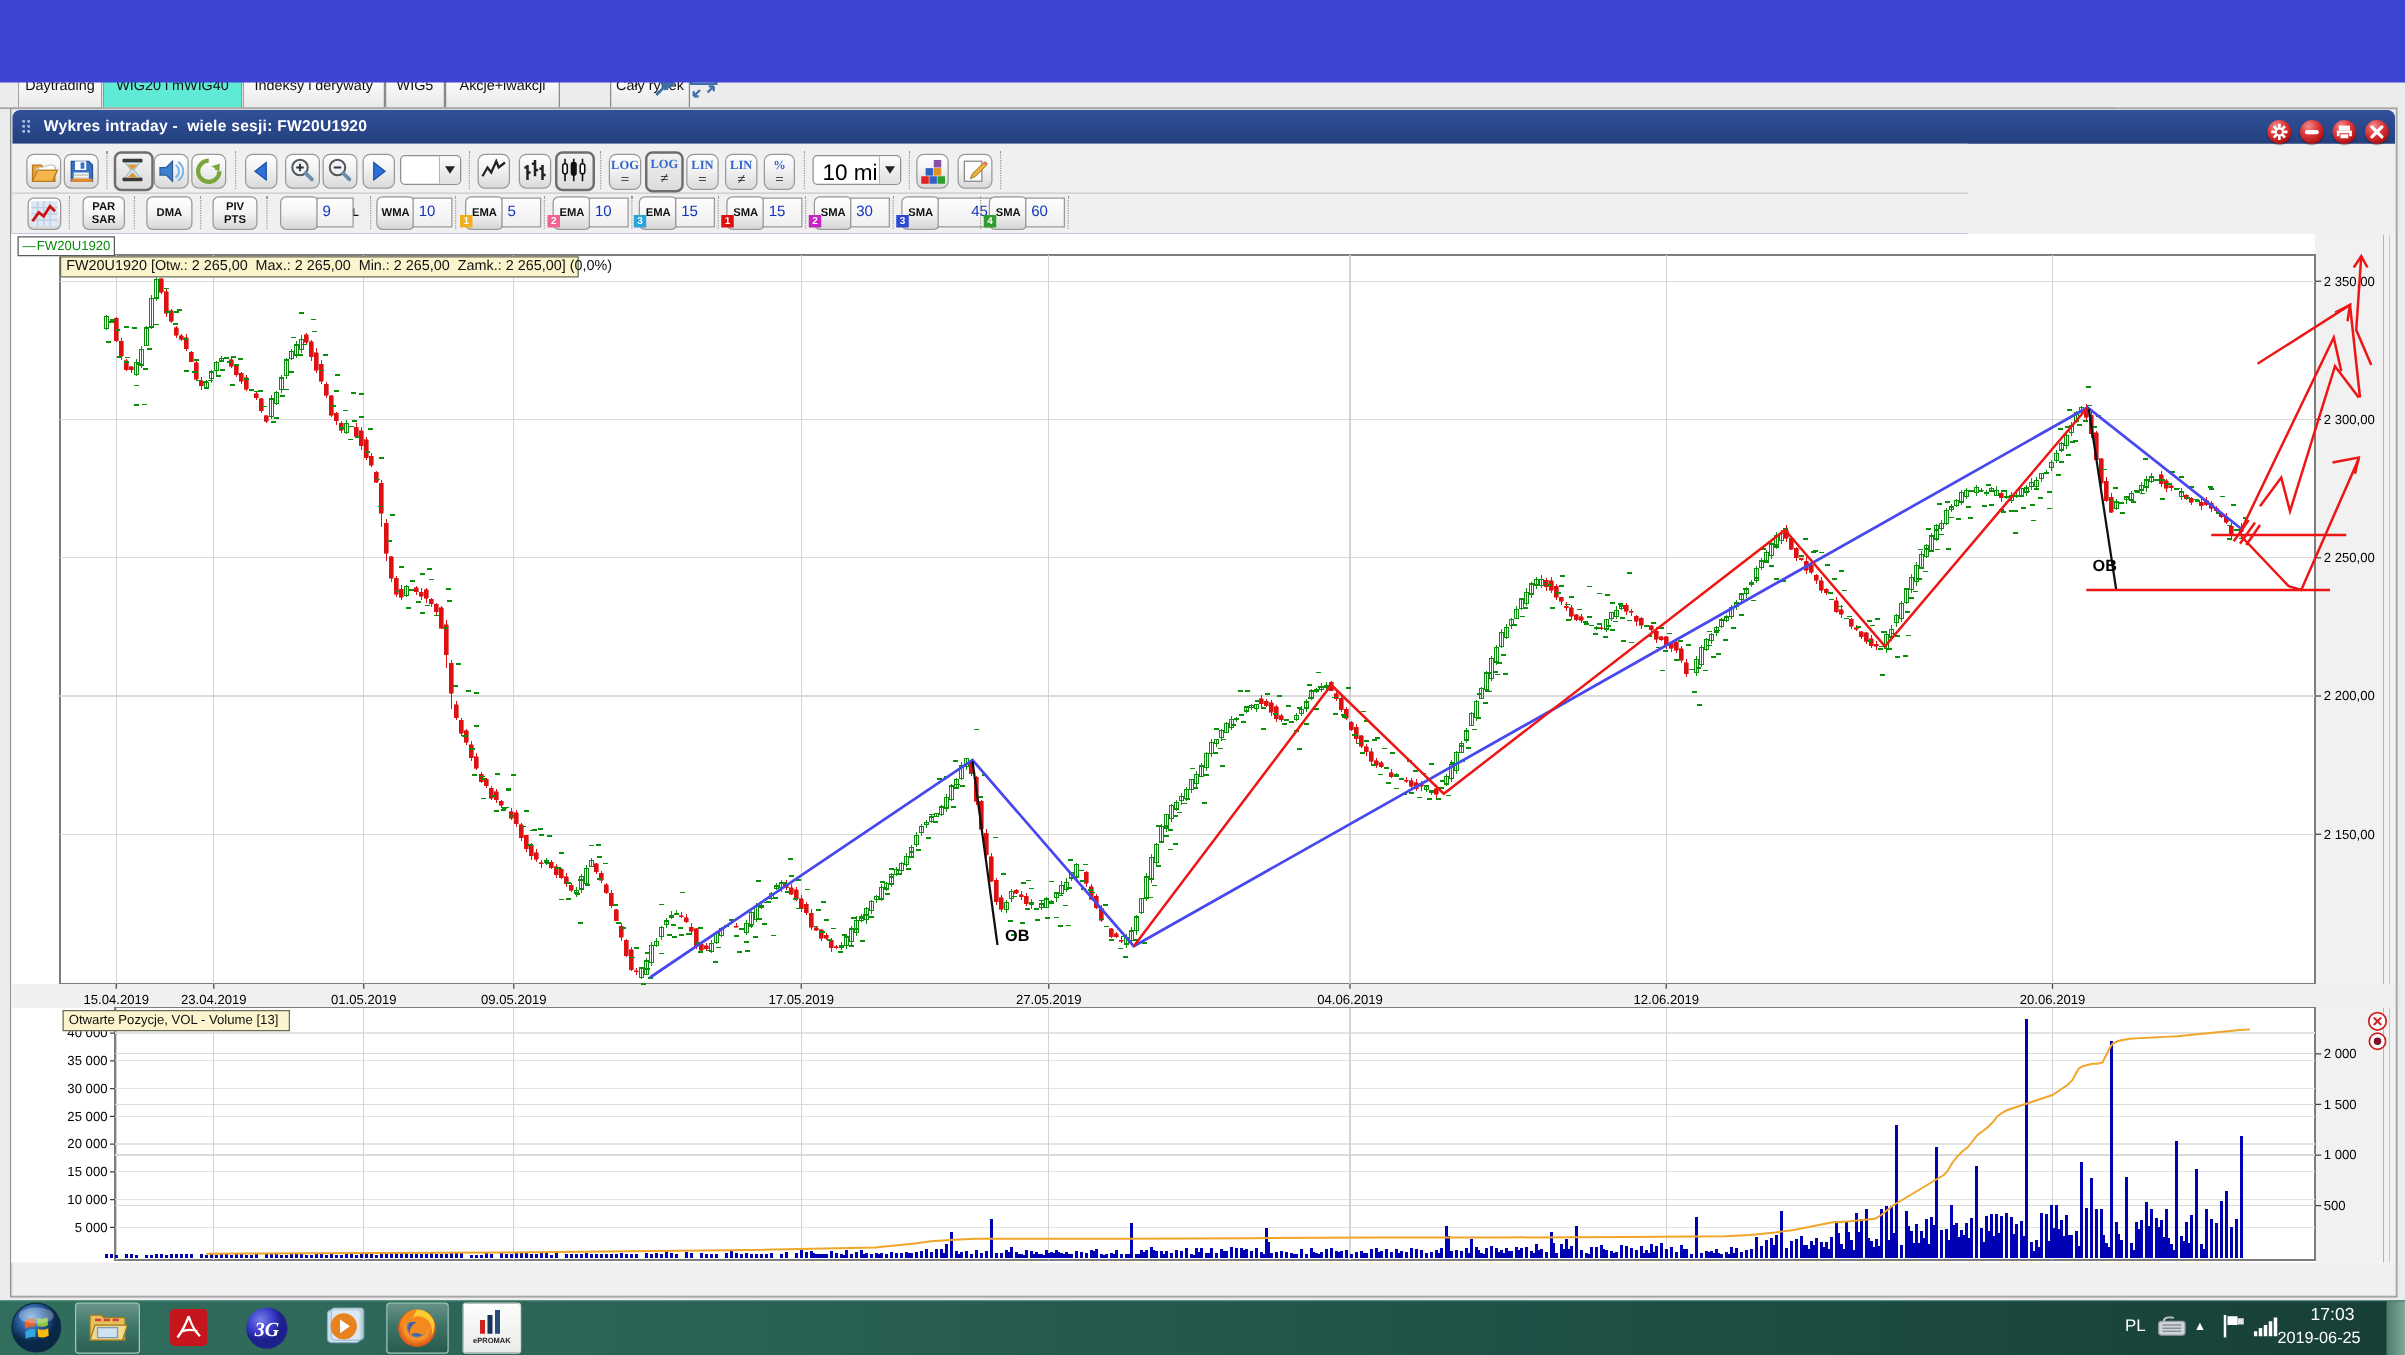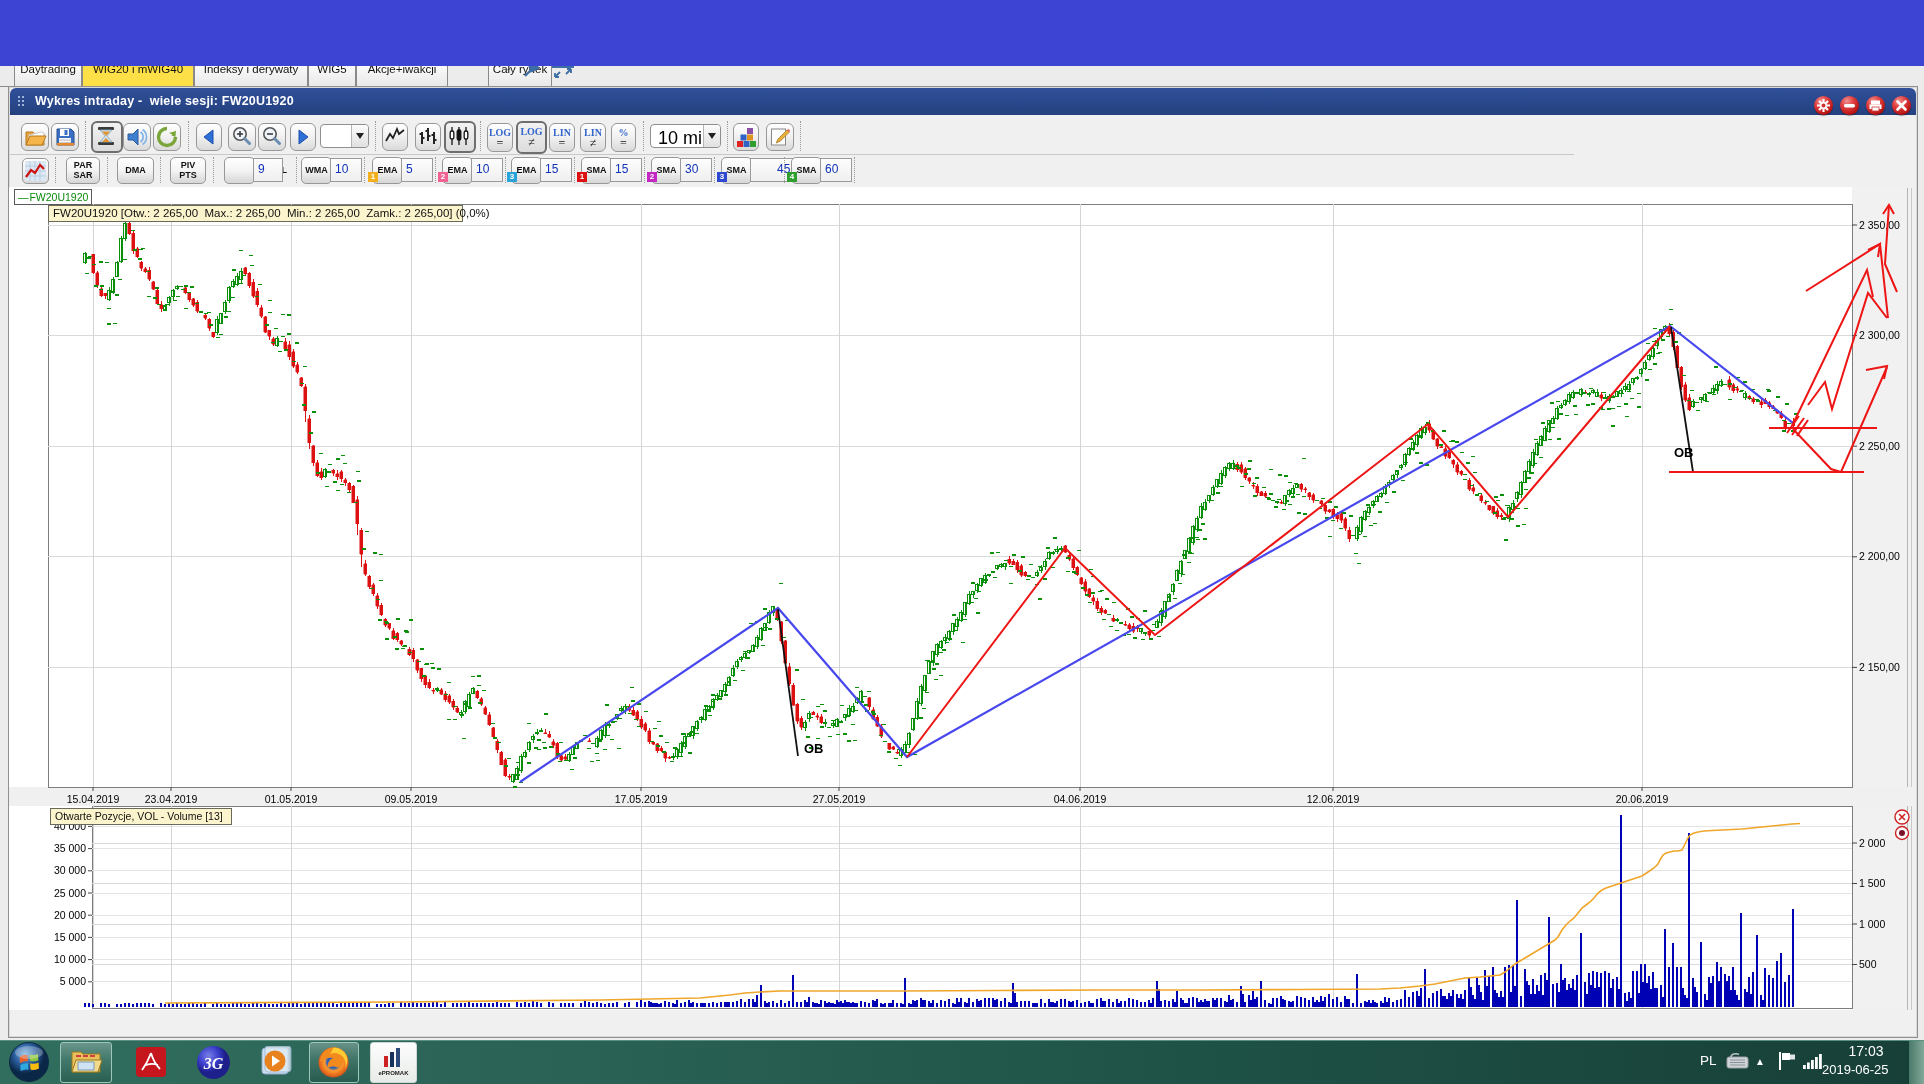--- a/index.html
+++ b/index.html
@@ -1,19 +1,19 @@
 <!DOCTYPE html>
 <html><head><meta charset="utf-8">
 <style>
 html,body{margin:0;padding:0;}
 body{width:1924px;height:1084px;position:relative;overflow:hidden;background:#ececec;font-family:"Liberation Sans",sans-serif;}
 .abs{position:absolute;}
 .tabstrip{left:0;top:56px;width:1692px;height:30px;background:#ececec;border-bottom:1px solid #8a8a8a;}
 .tab{position:absolute;top:2px;height:27px;background:linear-gradient(#ffffff,#e9e9e9);border:1px solid #898989;border-bottom:none;border-radius:2px 2px 0 0;font-size:11.5px;color:#111;text-align:center;line-height:20px;}
-.tab.sel{background:#fde047;height:29px;top:0;z-index:3;line-height:24px;}
+.tab.sel{background:#5eead4;height:29px;top:0;z-index:3;line-height:24px;}
 .topband{left:0;top:0;width:1924px;height:66px;background:#3d43d2;z-index:5;}
 .win{left:8px;top:86px;width:1908px;height:950px;background:#f0f0f0;border:1px solid #8f8f8f;box-shadow:0 0 0 1px #d9d9d9 inset;z-index:6;}
 .titlebar{position:absolute;left:1px;top:1px;width:1906px;height:27px;background:linear-gradient(#30509a,#24407e);border-radius:6px 6px 0 0;}
 .title{position:absolute;left:25px;top:6px;color:#fff;font-size:12.5px;font-weight:bold;letter-spacing:.2px;}
 .dots{position:absolute;left:7px;top:7px;width:8px;height:14px;background:
  radial-gradient(circle at 2px 2px,#9db4d8 1.1px,transparent 1.3px),
  radial-gradient(circle at 6px 2px,#9db4d8 1.1px,transparent 1.3px),
  radial-gradient(circle at 2px 6px,#9db4d8 1.1px,transparent 1.3px),
  radial-gradient(circle at 6px 6px,#9db4d8 1.1px,transparent 1.3px),
  radial-gradient(circle at 2px 10px,#9db4d8 1.1px,transparent 1.3px),

